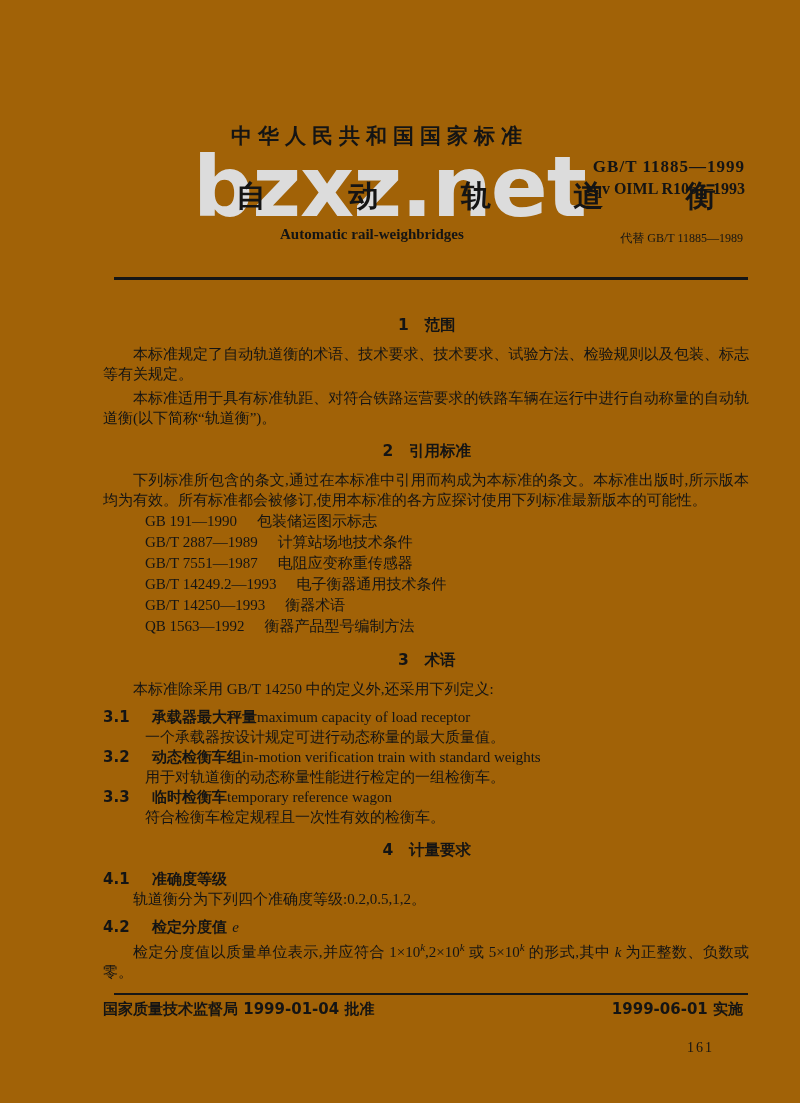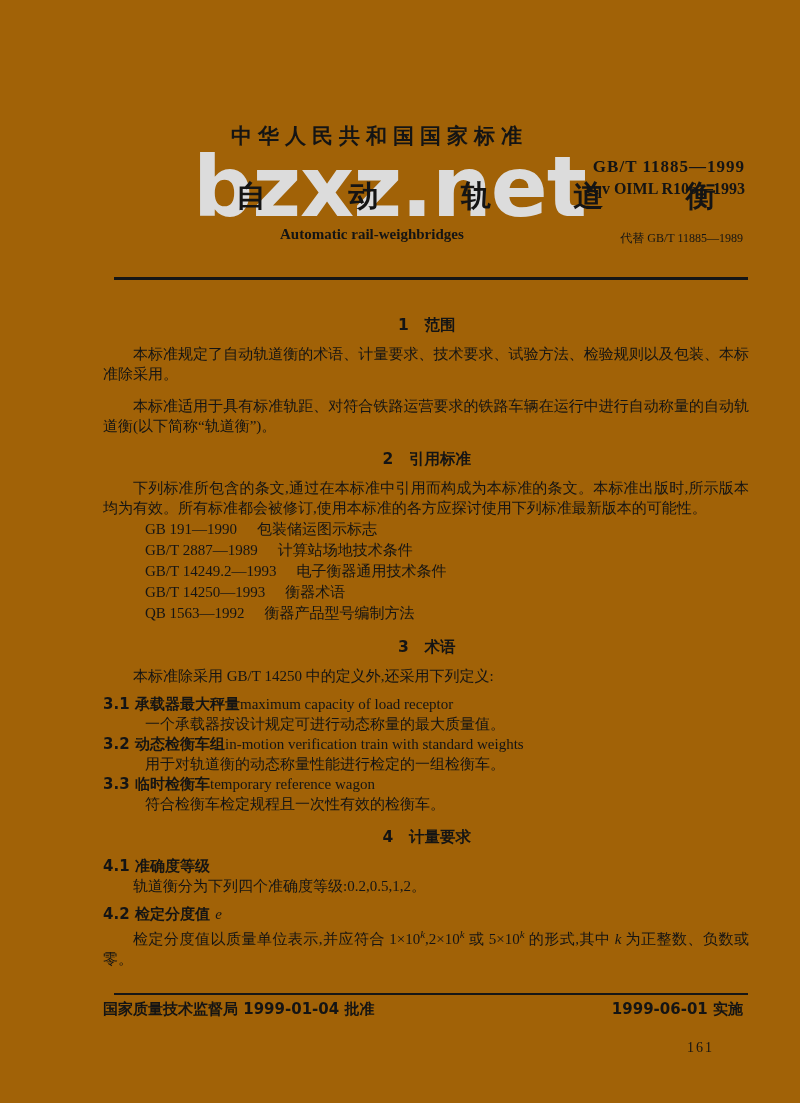--- a/index.html
+++ b/index.html
@@ -64,28 +64,28 @@
   .sec-h {
     margin: 13px 0 9px 0;
     font-family: "DejaVu Sans", "Liberation Sans", sans-serif;
     font-weight: bold; font-size: 15.5px; text-align: center;
   }
   .sec-h .num { display: inline-block; min-width: 14px; margin-right: 14px; }
   .para {
     margin: 0; text-indent: 2em;
     text-align: justify; text-align-last: left;
   }
-  .para + .para { margin-top: 12px; }
+  .para + .para { margin-top: 4px; }
   .ref-list { margin-top: 1px; }
   .ref-row { padding-left: 42px; line-height: 21px; white-space: nowrap; }
   .ref-code { margin-right: 20px; }
   .term { margin: 0; }
   .term-head { line-height: 20px; white-space: nowrap; }
   .term-num, .subsec-num {
-    display: inline-block; min-width: 28px; margin-right: 4px;
+    display: inline-block; min-width: 28px; margin-right: 21px;
     font-family: "DejaVu Sans", "Liberation Sans", sans-serif;
     font-weight: bold; font-size: 15px;
   }
   .term-cn {
     font-family: "DejaVu Sans", "Liberation Sans", sans-serif;
     font-weight: bold; 
   }
   .term-en { font-size: 15px; }
   .term-def { padding-left: 42px; line-height: 20px; }
   .subsec-h { line-height: 20px; margin-top: 8px; }
@@ -136,33 +136,36 @@
     <div class="title-en">Automatic rail-weighbridges</div>
     <div class="replaces">代替 GB/T 11885—1989</div>
 
     <div class="rule top-rule"></div>
 
     <div class="content">
 
       <h2 class="sec-h">
         <span class="num">1</span><span>范围</span>
       </h2>
-      <p class="para">本标准规定了自动轨道衡的术语、计量要求、技术要求、试验方法、检验规则以及包装、本标准除采用。</p>
+      <p class="para">本标准规定了自动轨道衡的术语、技术要求、技术要求、试验方法、检验规则以及包装、标志等有关规定。</p>
       <p class="para">本标准适用于具有标准轨距、对符合铁路运营要求的铁路车辆在运行中进行自动称量的自动轨道衡(以下简称“轨道衡”)。</p>
 
       <h2 class="sec-h">
         <span class="num">2</span><span>引用标准</span>
       </h2>
       <p class="para">下列标准所包含的条文,通过在本标准中引用而构成为本标准的条文。本标准出版时,所示版本均为有效。所有标准都会被修订,使用本标准的各方应探讨使用下列标准最新版本的可能性。</p>
       <div class="ref-list">
         <div class="ref-row">
           <span class="ref-code">GB 191—1990</span><span class="ref-name">包装储运图示标志</span>
         </div>
         <div class="ref-row">
           <span class="ref-code">GB/T 2887—1989</span><span class="ref-name">计算站场地技术条件</span>
+        </div>
+        <div class="ref-row">
+          <span class="ref-code">GB/T 7551—1987</span><span class="ref-name">电阻应变称重传感器</span>
         </div>
         <div class="ref-row">
           <span class="ref-code">GB/T 14249.2—1993</span><span class="ref-name">电子衡器通用技术条件</span>
         </div>
         <div class="ref-row">
           <span class="ref-code">GB/T 14250—1993</span><span class="ref-name">衡器术语</span>
         </div>
         <div class="ref-row">
           <span class="ref-code">QB 1563—1992</span><span class="ref-name">衡器产品型号编制方法</span>
         </div>

